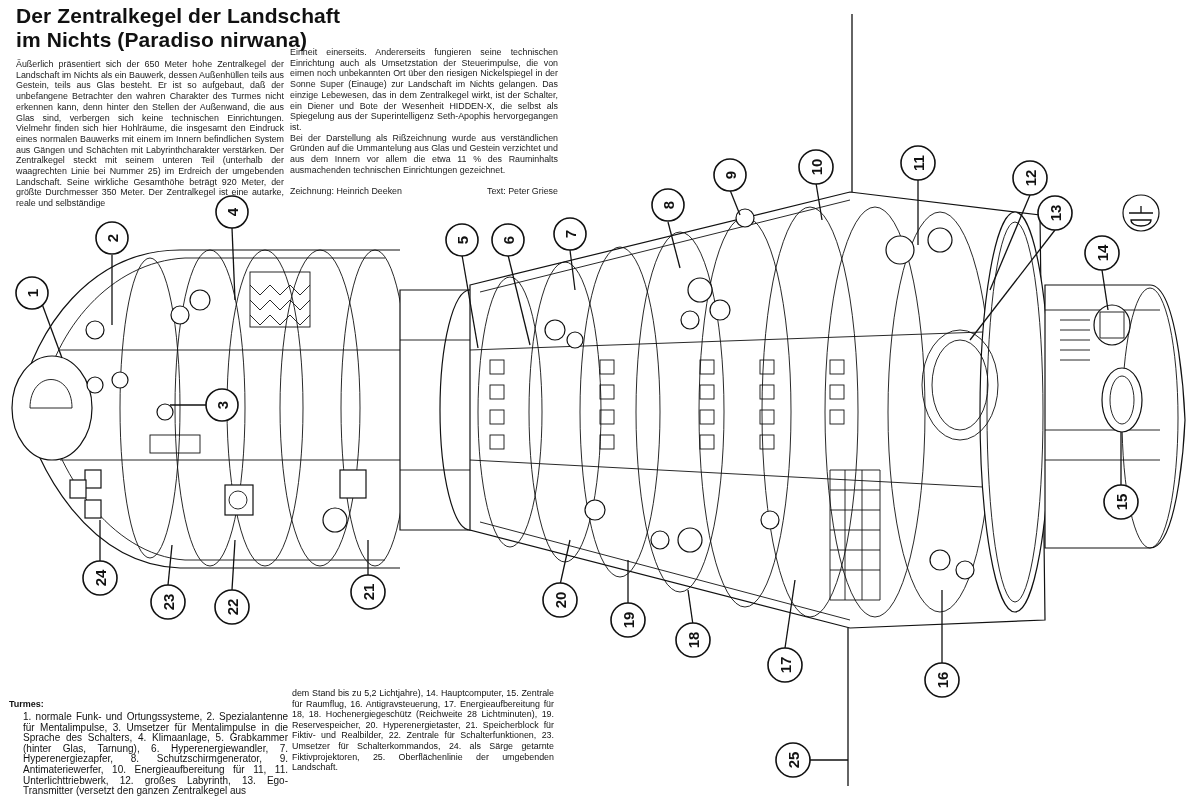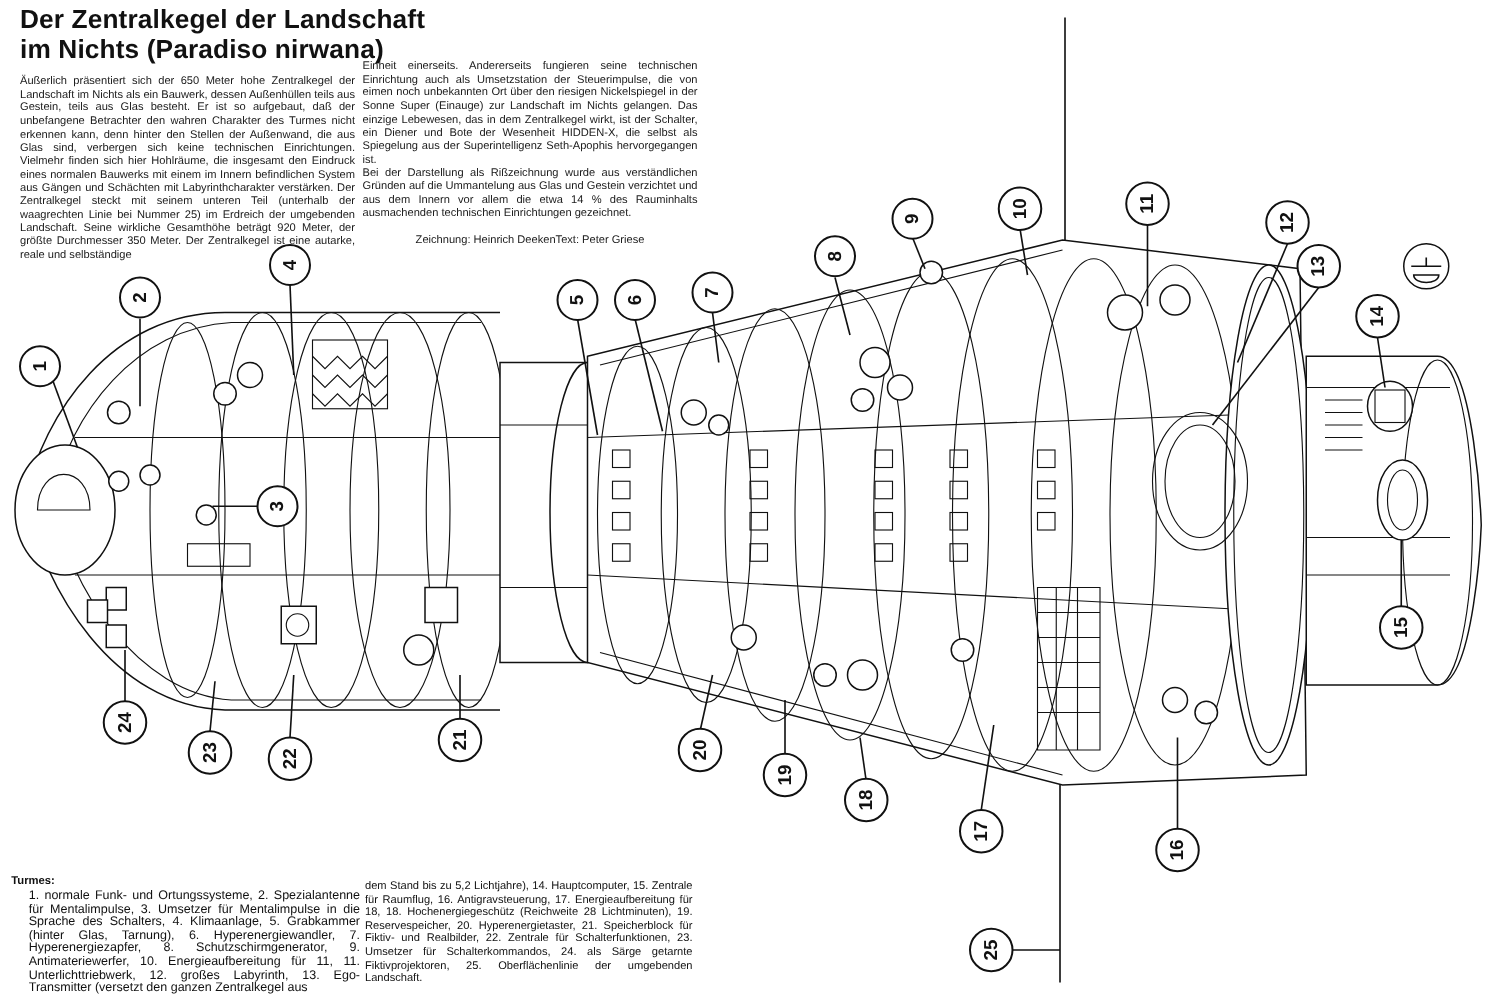--- a/index.html
+++ b/index.html
@@ -2,25 +2,25 @@
 <html><head>
 <meta charset="utf-8">
 <style>
   html, body { margin: 0; padding: 0; background: #ffffff; }
   body { width: 1199px; height: 796px; position: relative; overflow: hidden; font-family: "Liberation Sans", sans-serif; color: #111; }
   .title { position: absolute; left: 16px; top: 4px; font-weight: bold; font-size: 21px; line-height: 24px; letter-spacing: 0.1px; color: #111; }
   .col { position: absolute; font-size: 8.9px; line-height: 10.7px; text-align: justify; color: #1a1a1a; }
   .col p { margin: 0; }
   #col1 { left: 16px; top: 59px; width: 268px; }
   #col2 { left: 290px; top: 47px; width: 268px; }
-  .credits { display: flex; justify-content: center; margin-top: 11px; }
+  .credits { display: flex; justify-content: space-between; margin-top: 11px; }
   .credits .r { font-weight: normal; }
   .legend-title { position: absolute; left: 9px; top: 699px; font-weight: bold; font-size: 9px; }
   #leg1 { position: absolute; left: 23px; top: 712px; width: 265px; font-size: 10px; line-height: 10.6px; text-align: justify; }
-  #leg2 { position: absolute; left: 292px; top: 703px; width: 262px; font-size: 8.9px; line-height: 10.6px; text-align: justify; }
+  #leg2 { position: absolute; left: 292px; top: 688px; width: 262px; font-size: 8.9px; line-height: 10.6px; text-align: justify; }
   svg#drawing { position: absolute; left: 0; top: 0; }
   .callout circle { fill: #fff; stroke: #111; stroke-width: 1.6; }
   .callout text { font-family: "Liberation Sans", sans-serif; font-size: 15px; font-weight: bold; fill: #111; text-anchor: middle; dominant-baseline: central; }
   .ln { stroke: #111; fill: none; stroke-width: 1.3; }
   .thin { stroke: #111; fill: none; stroke-width: 0.9; }
   .fillw { fill: #fff; stroke: #111; stroke-width: 1.2; }
 </style>
 </head>
 <body>
 
@@ -28,21 +28,21 @@
   <div>Der Zentralkegel der Landschaft</div>
   <div>im Nichts (Paradiso nirwana)</div>
 </div>
 
 <div class="col" id="col1">
   <p>Äußerlich präsentiert sich der 650 Meter hohe Zentralkegel der Landschaft im Nichts als ein Bauwerk, dessen Außenhüllen teils aus Gestein, teils aus Glas besteht. Er ist so aufgebaut, daß der unbefangene Betrachter den wahren Charakter des Turmes nicht erkennen kann, denn hinter den Stellen der Außenwand, die aus Glas sind, verbergen sich keine technischen Einrichtungen. Vielmehr finden sich hier Hohlräume, die insgesamt den Eindruck eines normalen Bauwerks mit einem im Innern befindlichen System aus Gängen und Schächten mit Labyrinthcharakter verstärken. Der Zentralkegel steckt mit seinem unteren Teil (unterhalb der waagrechten Linie bei Nummer 25) im Erdreich der umgebenden Landschaft. Seine wirkliche Gesamthöhe beträgt 920 Meter, der größte Durchmesser 350 Meter. Der Zentralkegel ist eine autarke, reale und selbständige</p>
 </div>
 
 <div class="col" id="col2">
   <p>Einheit einerseits. Andererseits fungieren seine technischen Einrichtung auch als Umsetzstation der Steuerimpulse, die von eimen noch unbekannten Ort über den riesigen Nickelspiegel in der Sonne Super (Einauge) zur Landschaft im Nichts gelangen. Das einzige Lebewesen, das in dem Zentralkegel wirkt, ist der Schalter, ein Diener und Bote der Wesenheit HIDDEN-X, die selbst als Spiegelung aus der Superintelligenz Seth-Apophis hervorgegangen ist.</p>
-  <p>Bei der Darstellung als Rißzeichnung wurde aus verständlichen Gründen auf die Ummantelung aus Glas und Gestein verzichtet und aus dem Innern vor allem die etwa 14 % des Rauminhalts ausmachenden technischen Einrichtungen gezeichnet.</p>
+  <p>Bei der Darstellung als Rißzeichnung wurde aus verständlichen Gründen auf die Ummantelung aus Glas und Gestein verzichtet und aus dem Innern vor allem die etwa 11 % des Rauminhalts ausmachenden technischen Einrichtungen gezeichnet.</p>
   <div class="credits">
     <span>Zeichnung: Heinrich Deeken</span>
     <span class="r">Text: Peter Griese</span>
   </div>
 </div>
 
 <svg id="drawing" width="1199" height="796" viewBox="0 0 1199 796">
 
   <line class="ln" x1="852" y1="14" x2="852" y2="200"></line>
   <line class="ln" x1="848" y1="628" x2="848" y2="786"></line>

